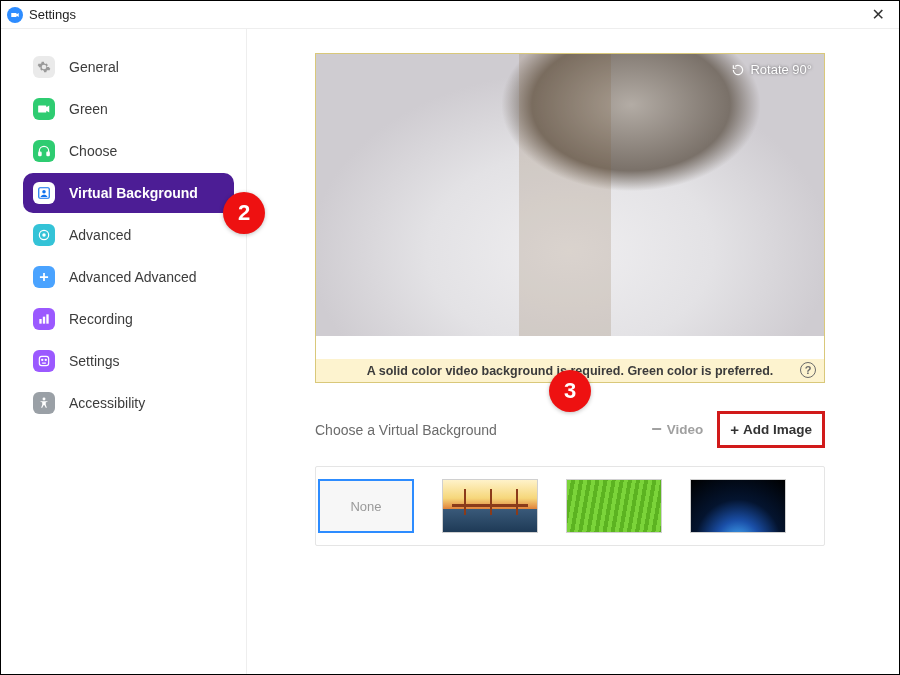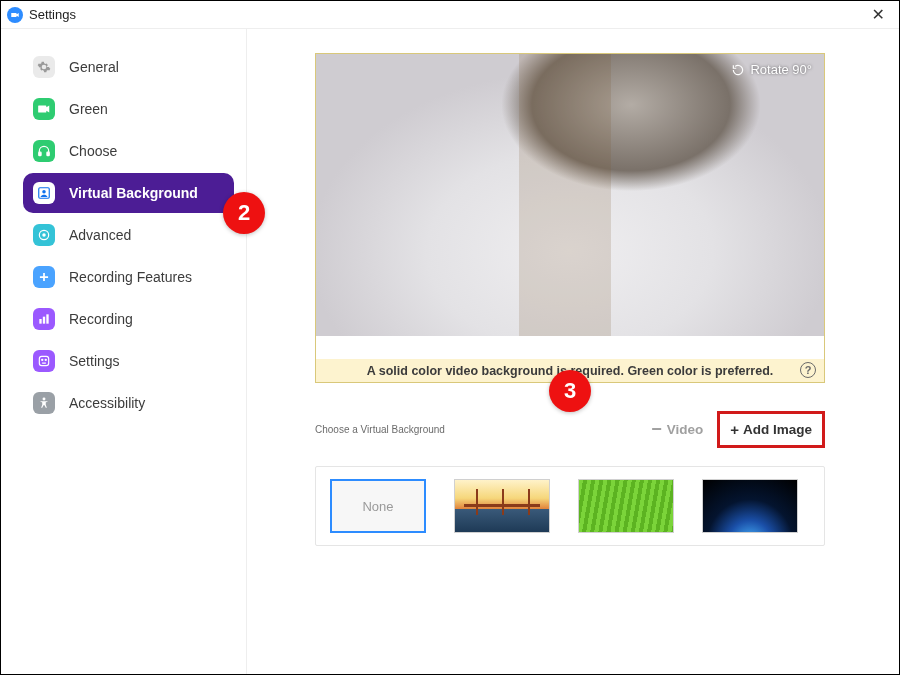--- a/index.html
+++ b/index.html
@@ -110,21 +110,21 @@
       width: 16px; height: 16px; border: 1.3px solid #6a6a6a; border-radius: 50%;
       display: flex; align-items: center; justify-content: center;
       font-size: 11px; color: #6a6a6a; cursor: pointer;
     }
 
     .row2 {
       display: flex; align-items: center;
       margin-top: 28px;
       width: 510px;
     }
-    .choose-label { font-size: 10px; color: #6b6b6b; flex: 1; }
+    .choose-label { font-size: 14px; color: #6b6b6b; flex: 1; }
     .remove-btn {
       display: flex; align-items: center; gap: 5px;
       color: #a0a0a0; font-size: 13.5px; font-weight: 600;
       margin-right: 14px; cursor: pointer;
     }
     .remove-btn .minus { font-size: 18px; line-height: 0; position: relative; top: -1px; }
     .add-img-btn {
       display: flex; align-items: center; gap: 4px;
       font-size: 13.5px; font-weight: 700; color: #333;
       cursor: pointer;
@@ -132,21 +132,21 @@
       border: 3px solid #d11a1a;
       background: #fff;
     }
     .add-img-btn .plus { font-size: 15px; font-weight: 700; }
 
     .thumbs {
       margin-top: 18px;
       width: 510px;
       border: 1px solid #e5e5e5;
       border-radius: 2px;
-      padding: 12px 14px;
+      padding: 12px 2px;
       display: flex; gap: 28px;
     }
     .thumb {
       width: 96px; height: 54px;
       border: 1px solid #d0d0d0;
       display: flex; align-items: center; justify-content: center;
       cursor: pointer;
       overflow: hidden;
       position: relative;
     }
@@ -250,21 +250,21 @@
       </span>
       <span>Advanced</span>
     </div>
 
     <div class="side-item">
       <span class="icon-box" style="background:#4aa3ff">
         <svg viewBox="0 0 24 24" stroke="#fff" stroke-width="3">
             <path d="M12 5v14M5 12h14"></path>
           </svg>
       </span>
-      <span>Recording Features</span>
+      <span>Advanced Advanced</span>
     </div>
 
     <div class="side-item">
       <span class="icon-box" style="background:#9b59ff">
         <svg viewBox="0 0 24 24" fill="#fff">
             <rect x="4" y="12" width="4" height="8"></rect>
             <rect x="10" y="8" width="4" height="12"></rect>
             <rect x="16" y="4" width="4" height="16"></rect>
           </svg>
       </span>

